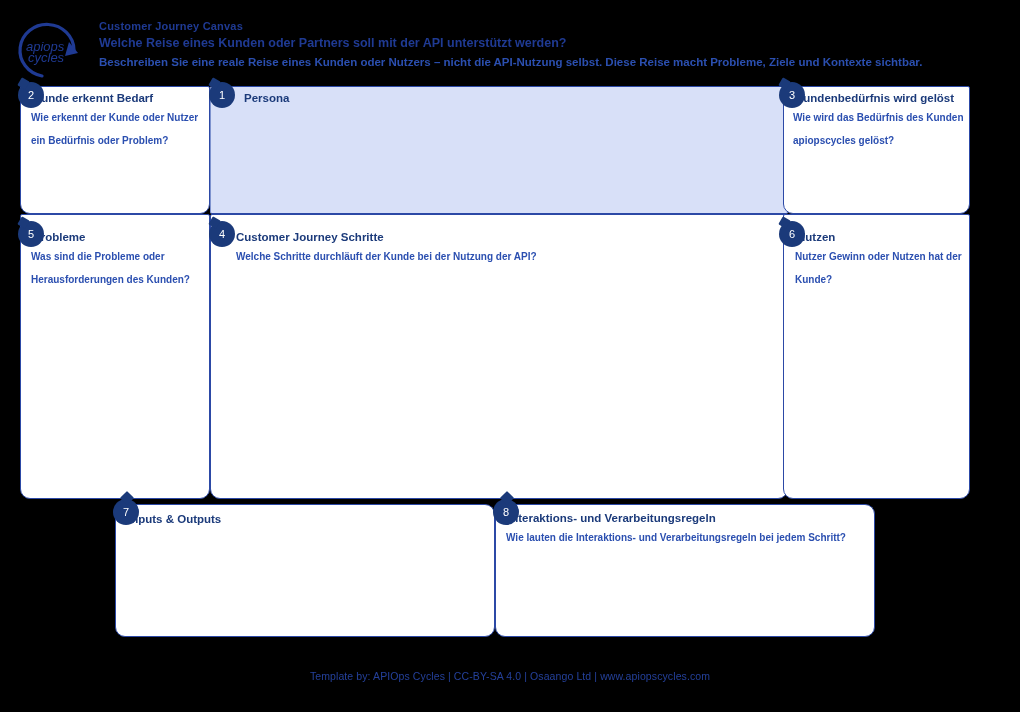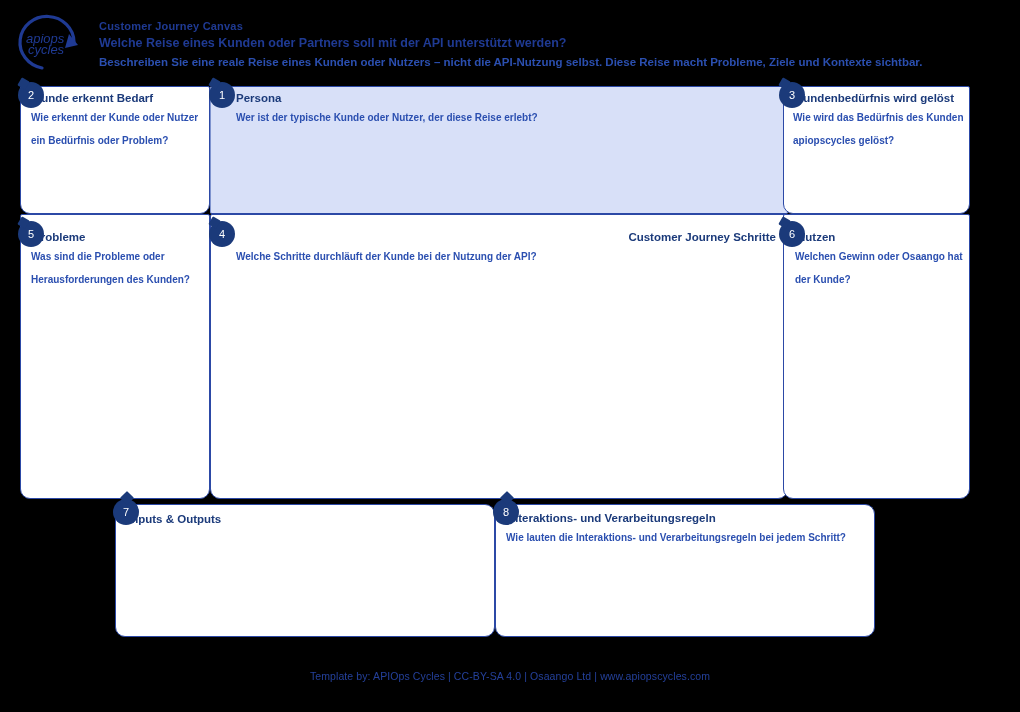--- a/index.html
+++ b/index.html
@@ -16,21 +16,21 @@
   }
 
   
   .header {
     position: absolute;
     left: 0; top: 0;
     width: 1020px; height: 82px;
   }
   .logo {
     position: absolute;
-    left: 12px; top: 12px;
+    left: 12px; top: 20px;
     width: 78px; height: 62px;
   }
   .header-text {
     position: absolute;
     left: 99px; top: 19px;
     width: 950px;
   }
   .h-title {
     font-size: 11px;
     font-weight: bold;
@@ -144,24 +144,24 @@
 
   #text1 { left: 236px; top: 92px;  width: 540px; }
   #text2 { left: 31px;  top: 92px;  width: 168px; }
   #text3 { left: 793px; top: 92px;  width: 180px; }
   #text4 { left: 236px; top: 231px; width: 540px; }
   #text5 { left: 31px;  top: 231px; width: 168px; }
   #text6 { left: 795px; top: 231px; width: 175px; }
   #text7 { left: 126px; top: 513px; width: 360px; }
   #text8 { left: 506px; top: 512px; width: 350px; }
 
-  #text1 .box-title { margin-left: 0; }
+  #text1 .box-title { margin-left: 8px; }
   #text2 .box-title { margin-left: 2px; }
   #text3 .box-title { margin-left: 2px; }
-  #text4 .box-title { margin-left: 7px; text-align: right; }
+  #text4 .box-title { margin-left: 0; }
   #text5 .box-title { margin-left: 2px; }
   #text6 .box-title { margin-left: 2px; }
   #text7 .box-title { margin-left: 2px; }
   #text8 .box-title { margin-left: 2px; }
 
   
   .footer {
     position: absolute;
     left: 0; top: 670px;
     width: 1020px;
@@ -202,21 +202,20 @@
   <div class="box-title">Kunde erkennt Bedarf</div>
   <div class="box-q">Wie erkennt der Kunde oder Nutzer ein Bedürfnis oder Problem?</div>
 </div>
 
 <div class="box persona" id="box1"></div>
 <div class="badge" id="badge1">
   <span>1</span>
 </div>
 <div class="box-text" id="text1">
   <div class="box-title">Persona</div>
-  <div class="box-q">Wer ist der typische Kunde oder Nutzer, der diese Reise erlebt?</div>
 </div>
 
 <div class="box square-top" id="box3"></div>
 <div class="badge" id="badge3">
   <span>3</span>
 </div>
 <div class="box-text" id="text3">
   <div class="box-title">Kundenbedürfnis wird gelöst</div>
   <div class="box-q">Wie wird das Bedürfnis des Kunden apiopscycles gelöst?</div>
 </div>
@@ -238,21 +237,21 @@
   <div class="box-title">Customer Journey Schritte</div>
   <div class="box-q">Welche Schritte durchläuft der Kunde bei der Nutzung der API?</div>
 </div>
 
 <div class="box square-top" id="box6"></div>
 <div class="badge" id="badge6">
   <span>6</span>
 </div>
 <div class="box-text" id="text6">
   <div class="box-title">Nutzen</div>
-  <div class="box-q">Welchen Gewinn oder Osaango hat der Kunde?</div>
+  <div class="box-q">Nutzer Gewinn oder Nutzen hat der Kunde?</div>
 </div>
 
 <div class="box" id="box7"></div>
 <div class="badge tail-up" id="badge7">
   <span>7</span>
 </div>
 <div class="box-text" id="text7">
   <div class="box-title">Inputs &amp; Outputs</div>
 </div>
 

